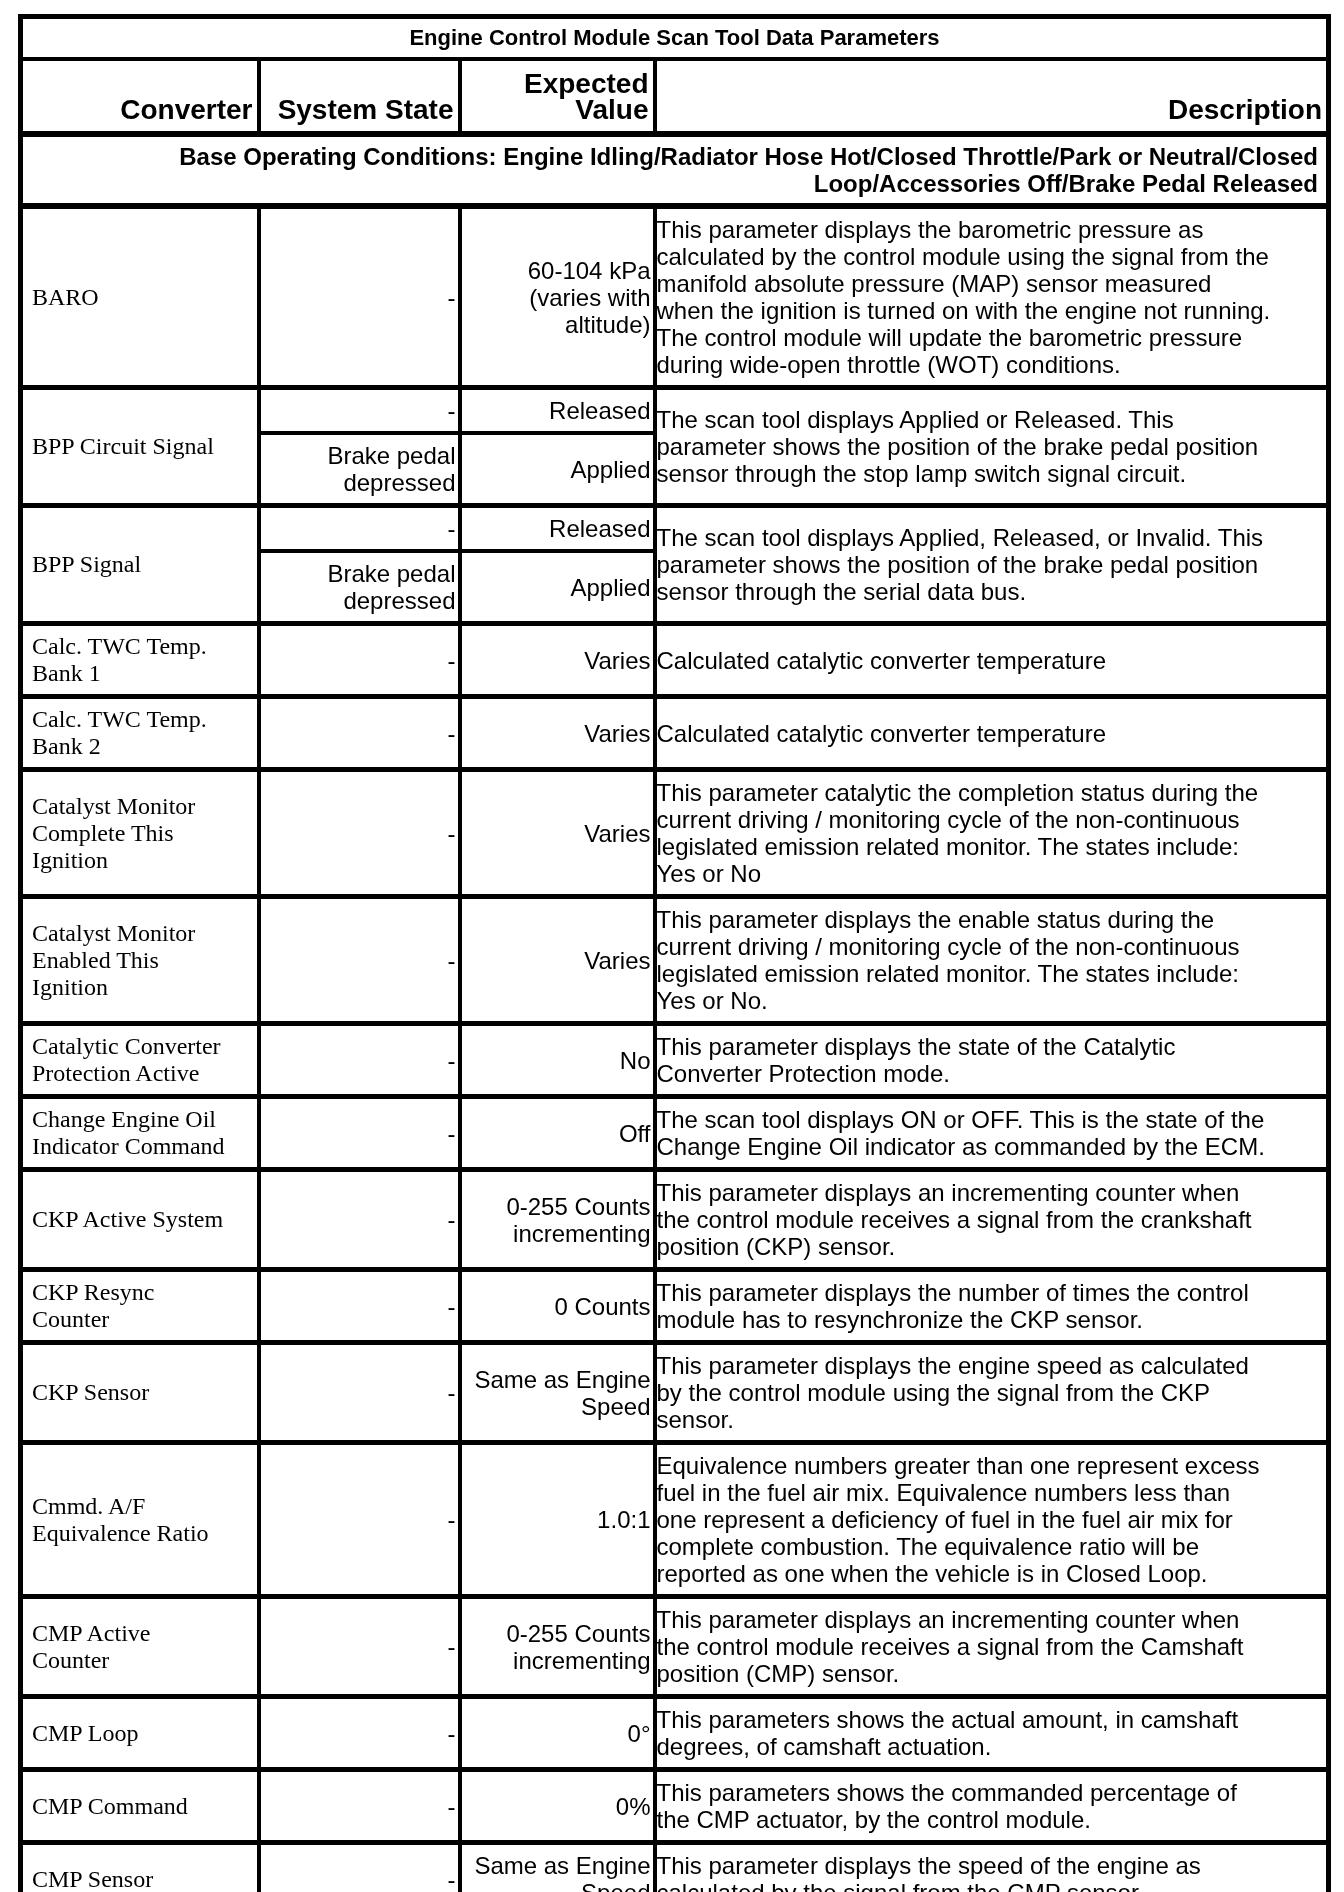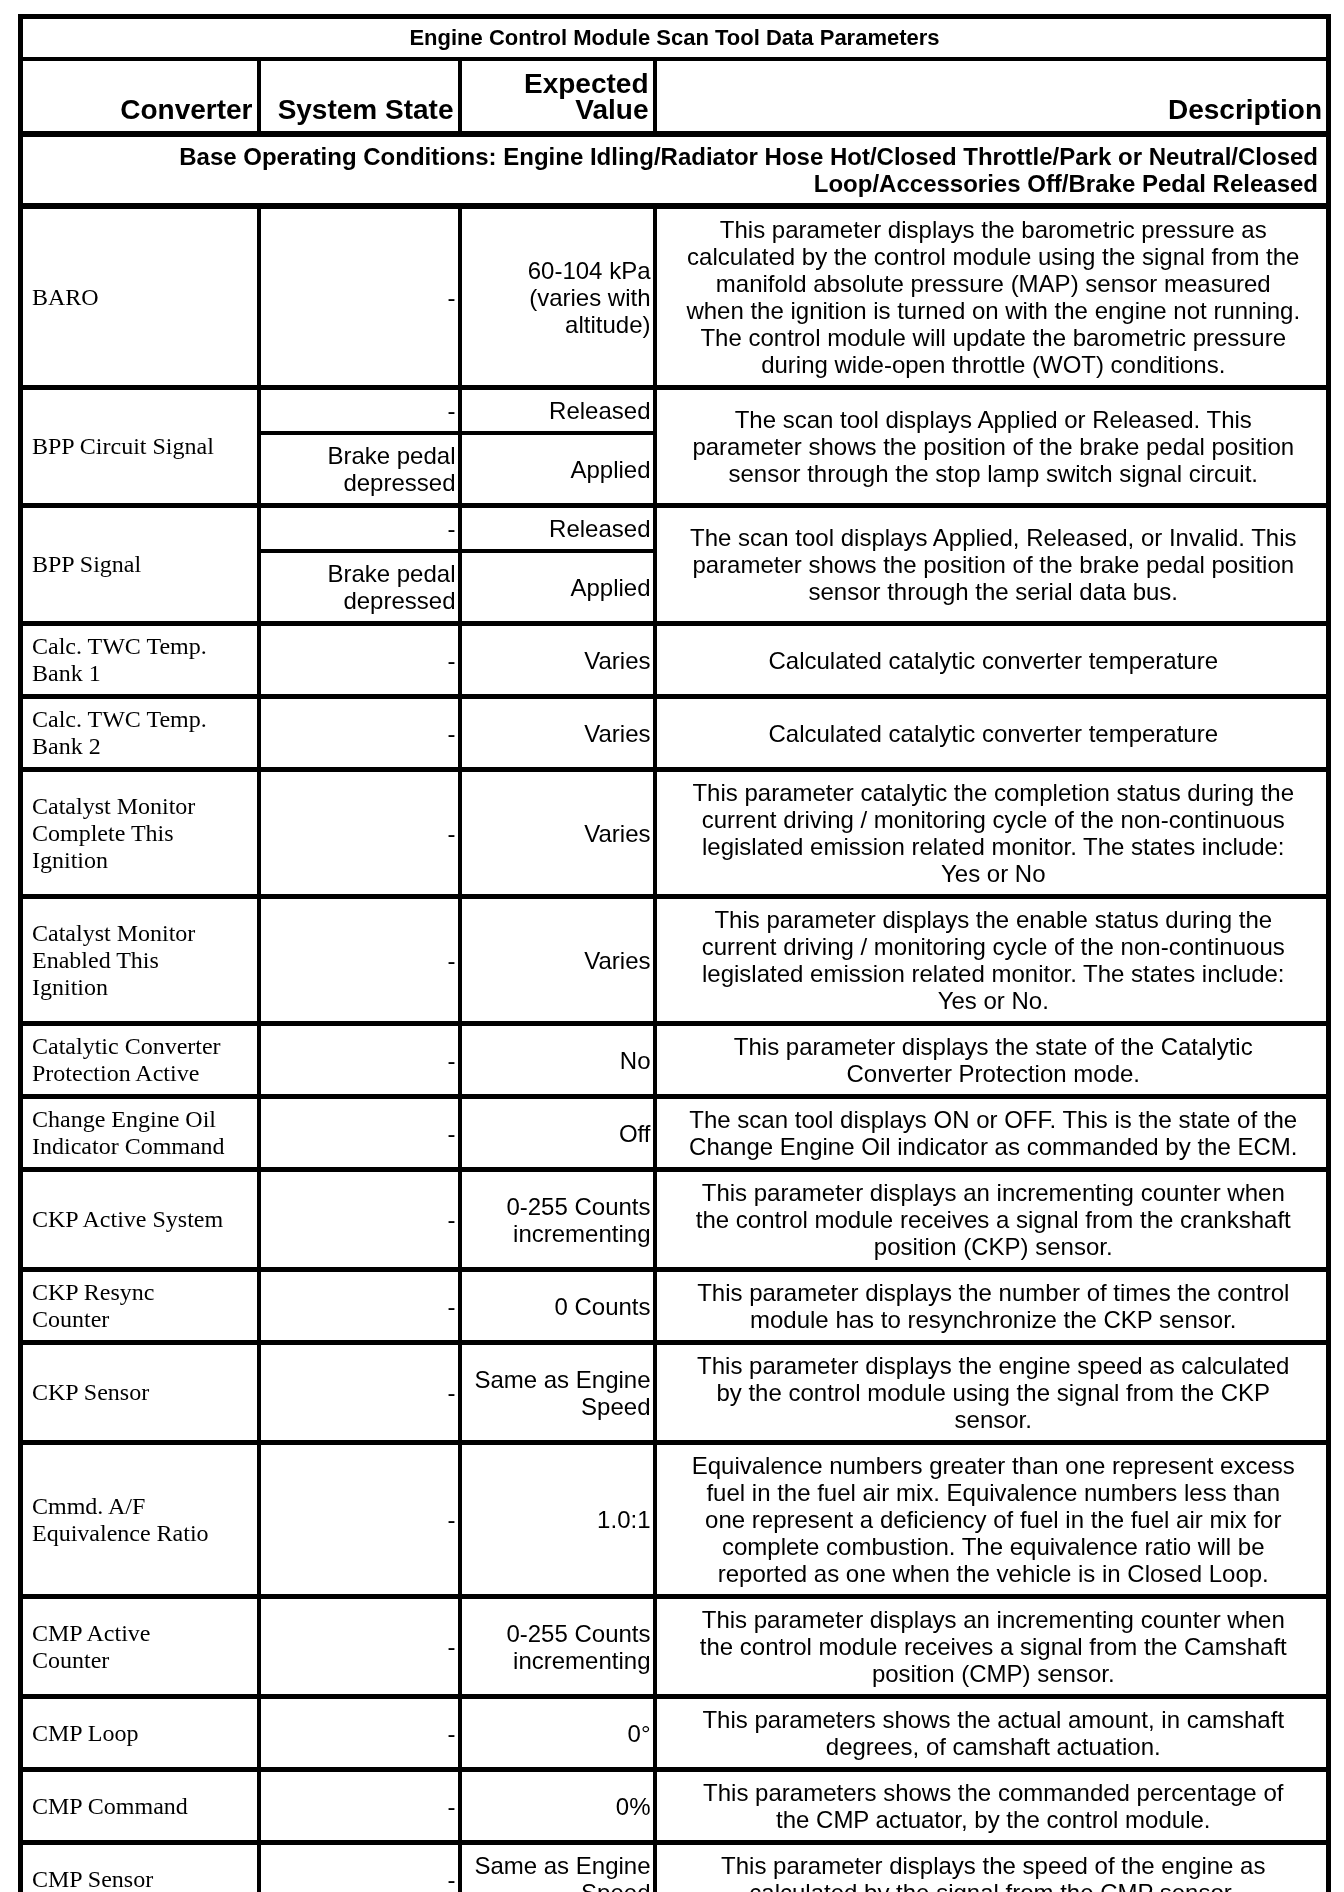--- a/index.html
+++ b/index.html
@@ -69,22 +69,22 @@
     padding-left: 9px;
     padding-right: 4px;
     font-family: Liberation Serif, serif;
   }
   td.state-cell, td.value-cell {
     text-align: right;
     padding-left: 2px;
     padding-right: 2px;
   }
   td.desc-cell {
-    text-align: center;
-    padding-left: 8px;
+    text-align: left;
+    padding-left: 0;
     padding-right: 4px;
   }
   tr.group-row > td { border-top-width: 5px; }
   tr.sub-row   > td { border-top-width: 3px; }
 </style>
 </head>
 <body>
 
 <table class="scan-table">
   <colgroup>

